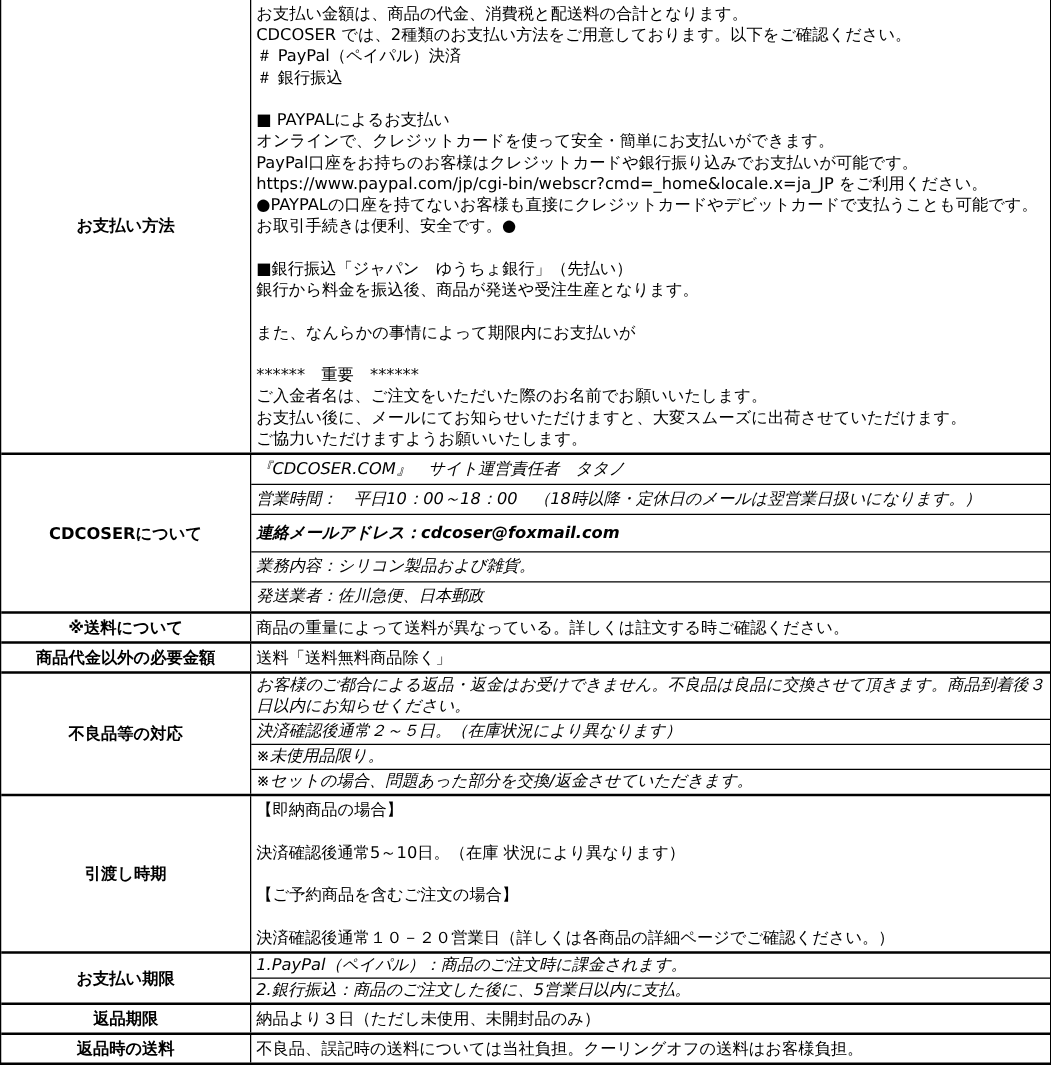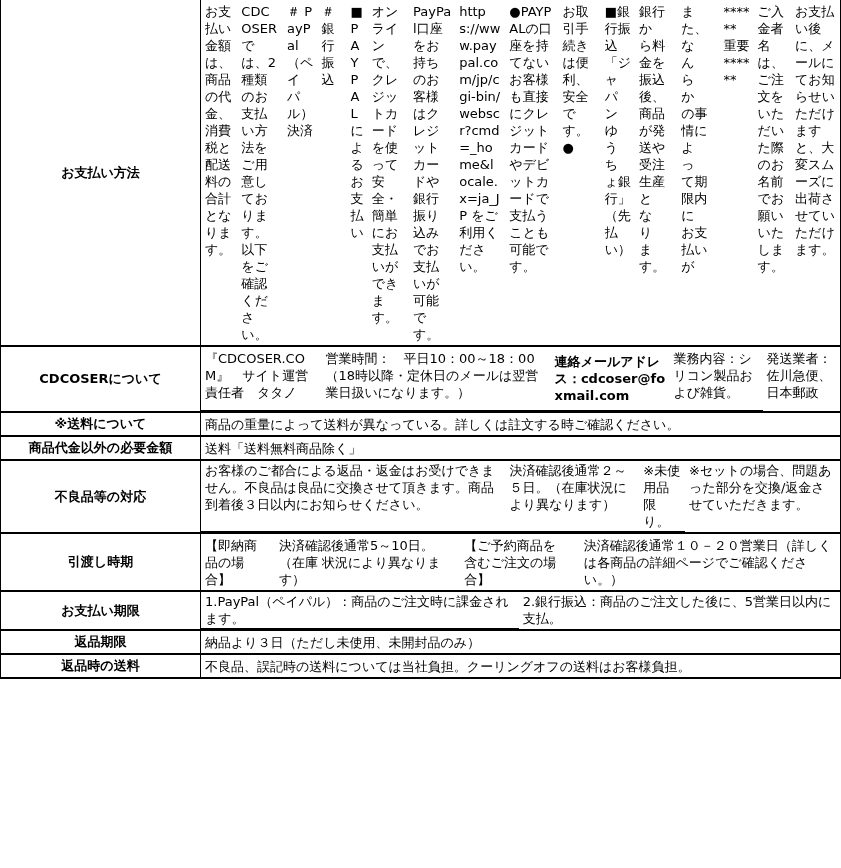--- a/index.html
+++ b/index.html
@@ -24,33 +24,34 @@
     flex: 0 0 200px;
     width: 200px;
     display: flex;
     align-items: center;
     justify-content: center;
     text-align: center;
     font-weight: bold;
     padding: 2px 6px;
     border-right: 1px solid #000;
   }
-  .content { flex: 1 1 auto; min-width: 0; display: flex; flex-direction: row; }
+  .content { flex: 1 1 auto; min-width: 0; display: flex; flex-direction: column; justify-content: center; }
   .content.pad { padding: 3px 0 2px 0; }
   .line {
     min-height: 17px;
     line-height: 17px;
     padding: 0 4px;
     word-break: break-all;
   }
   .subrow {
     padding: 3px 4px;
     line-height: 17px;
     border-bottom: 1px solid #000;
     word-break: break-all;
+    font-style: italic;
   }
   .subrow:last-child { border-bottom: none; }
   .subrow.tight { padding: 1px 4px; }
   .subrow.email { font-weight: bold; padding: 6px 4px; }
 </style>
 </head>
 <body>
 
 <div class="tbl">
 
@@ -70,20 +71,21 @@
       <div class="line">お取引手続きは便利、安全です。●</div>
       <div class="line"></div>
       <div class="line">■銀行振込「ジャパン　ゆうちょ銀行」（先払い）</div>
       <div class="line">銀行から料金を振込後、商品が発送や受注生産となります。</div>
       <div class="line"></div>
       <div class="line">また、なんらかの事情によって期限内にお支払いが</div>
       <div class="line"></div>
       <div class="line">******　重要　******</div>
       <div class="line">ご入金者名は、ご注文をいただいた際のお名前でお願いいたします。</div>
       <div class="line">お支払い後に、メールにてお知らせいただけますと、大変スムーズに出荷させていただけます。</div>
+      <div class="line">ご協力いただけますようお願いいたします。</div>
     </div>
   </div>
 
   <div class="row">
     <div class="hdr">CDCOSERについて</div>
     <div class="content">
       <div class="subrow">『CDCOSER.COM』　サイト運営責任者　タタノ</div>
       <div class="subrow">営業時間：　平日10：00～18：00　（18時以降・定休日のメールは翌営業日扱いになります。）</div>
       <div class="subrow email">連絡メールアドレス：cdcoser@foxmail.com</div>
       <div class="subrow">業務内容：シリコン製品および雑貨。</div>

